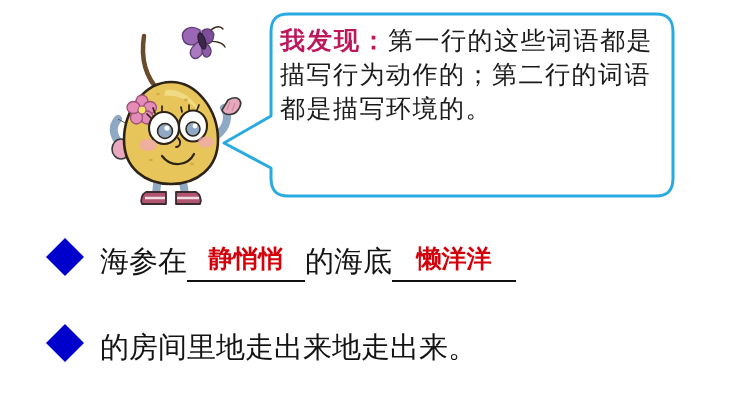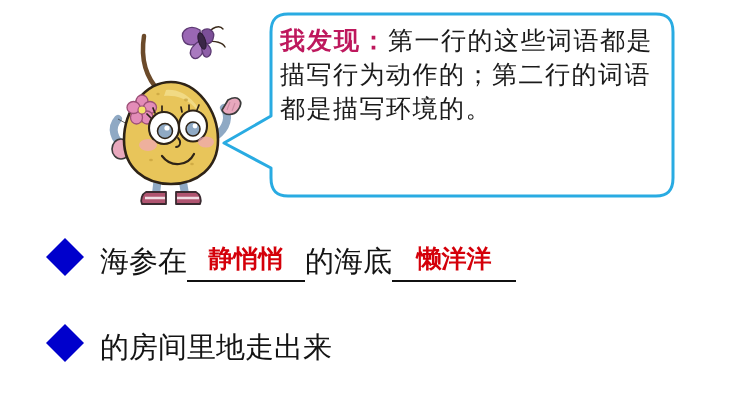--- a/index.html
+++ b/index.html
@@ -239,16 +239,17 @@
     </div>
   </div>
 
   <div class="ex-line" id="line2">
     <svg class="diamond" viewBox="0 0 42 42">
       <polygon points="21,2 40,21 21,40 2,21" fill="#0000cc"></polygon>
     </svg>
     <div class="sentence">
       <span class="seg">的房间里</span>
       <span class="seg">地走出来</span>
+      <span class="seg">地走出来。</span>
     </div>
   </div>
 
 </div>
 
 </body></html>

